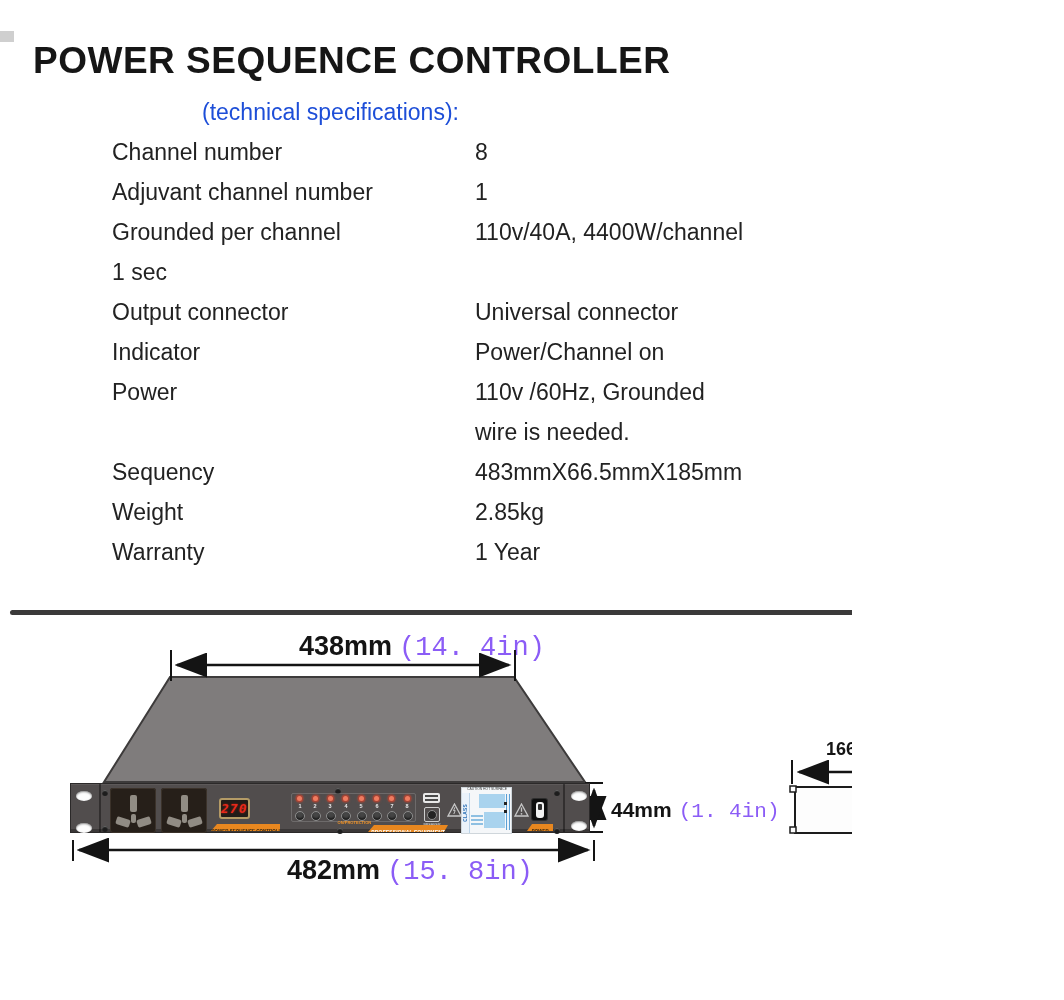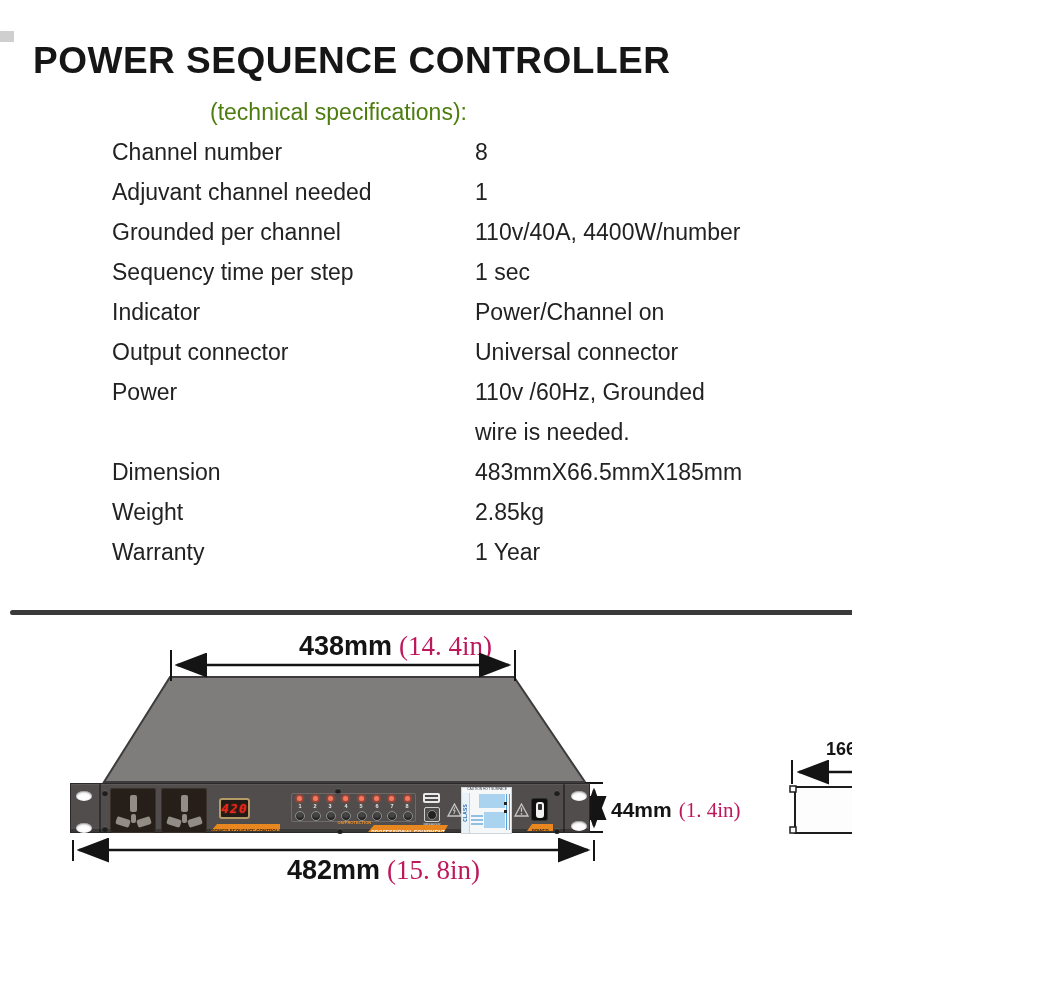--- a/index.html
+++ b/index.html
@@ -3,34 +3,34 @@
 <meta charset="utf-8">
 <style>
   html,body{margin:0;padding:0;background:#fff;}
   .stage{position:relative;width:852px;height:1000px;background:#ffffff;
          font-family:"Liberation Sans",sans-serif;overflow:hidden;}
 
   
   .smudge{position:absolute;left:0;top:31px;width:14px;height:11px;background:#c3c3c3;opacity:.8;}
   .title{position:absolute;left:33px;top:40px;font-size:37px;font-weight:bold;
          color:#161616;letter-spacing:.5px;white-space:nowrap;}
-  .subtitle{position:absolute;left:202px;top:99px;font-size:23px;color:#4d7c0f;white-space:nowrap;margin-left:8px;}
+  .subtitle{position:absolute;left:202px;top:99px;font-size:23px;color:#1d4ed8;white-space:nowrap;}
   .specs{position:absolute;left:112px;top:139px;}
   .spec-row{display:flex;height:40px;align-items:flex-start;}
   .spec-label{width:363px;font-size:23px;color:#222;}
   .spec-value{font-size:23px;color:#222;white-space:nowrap;}
 
   
   .divider{position:absolute;left:10px;top:610px;width:990px;height:5px;background:#3b3a3a;border-radius:3px;}
   .divider-tail{position:absolute;left:998px;top:611px;width:12px;height:3px;background:#a5a5a5;}
 
   
   .dim{position:absolute;white-space:nowrap;line-height:1.1;}
   .dim .mm{font-weight:bold;color:#141414;}
-  .dim .in{font-family:Liberation Serif, serif;color:#be185d;margin-left:7px;}
+  .dim .in{font-family:Liberation Mono, monospace;color:#8b5cf6;margin-left:7px;}
   .dim-top{left:299px;top:632px;font-size:27px;}
   .dim-bottom{left:287px;top:856px;font-size:27px;}
   .dim-height{left:611px;top:798px;font-size:21px;}
   .dim-depth{left:826px;top:740px;font-size:18px;}
 
   
   .shapes{position:absolute;left:0;top:0;width:1064px;height:1000px;pointer-events:none;}
 
   
   .panel{position:absolute;left:70px;top:783px;width:520px;height:50px;background:#514d4d;
@@ -123,56 +123,55 @@
   <div class="title">POWER SEQUENCE CONTROLLER</div>
   <div class="subtitle">(technical specifications):</div>
 
   <div class="specs" id="spec-rows">
     <div class="spec-row">
       <div class="spec-label">Channel number</div>
       <div class="spec-value">8</div>
     </div>
 
     <div class="spec-row">
-      <div class="spec-label">Adjuvant channel needed</div>
+      <div class="spec-label">Adjuvant channel number</div>
       <div class="spec-value">1</div>
     </div>
 
     <div class="spec-row">
       <div class="spec-label">Grounded per channel</div>
-      <div class="spec-value">110v/40A, 4400W/number</div>
-    </div>
-
-    <div class="spec-row">
-      <div class="spec-label">Sequency time per step</div>
+      <div class="spec-value">110v/40A, 4400W/channel</div>
+    </div>
+
+    <div class="spec-row">
       <div class="spec-value">1 sec</div>
+    </div>
+
+    <div class="spec-row">
+      <div class="spec-label">Output connector</div>
+      <div class="spec-value">Universal connector</div>
     </div>
 
     <div class="spec-row">
       <div class="spec-label">Indicator</div>
       <div class="spec-value">Power/Channel on</div>
     </div>
 
     <div class="spec-row">
-      <div class="spec-label">Output connector</div>
-      <div class="spec-value">Universal connector</div>
-    </div>
-
-    <div class="spec-row">
       <div class="spec-label">Power</div>
       <div class="spec-value">110v /60Hz, Grounded</div>
     </div>
 
     <div class="spec-row">
       <div class="spec-label"></div>
       <div class="spec-value">wire is needed.</div>
     </div>
 
     <div class="spec-row">
-      <div class="spec-label">Dimension</div>
+      <div class="spec-label">Sequency</div>
       <div class="spec-value">483mmX66.5mmX185mm</div>
     </div>
 
     <div class="spec-row">
       <div class="spec-label">Weight</div>
       <div class="spec-value">2.85kg</div>
     </div>
 
     <div class="spec-row">
       <div class="spec-label">Warranty</div>
@@ -272,21 +271,21 @@
       <div class="pin pin-br"></div>
     </div>
     <div class="outlet" style="left:90px;">
       <div class="pin pin-v"></div>
       <div class="pin pin-s"></div>
       <div class="pin pin-bl"></div>
       <div class="pin pin-br"></div>
     </div>
 
     <div class="display">
-      <span class="display-text">420</span>
+      <span class="display-text">270</span>
     </div>
     <div class="stripe stripe-display">
       <span>POWER SEQUENCE CONTROLLER</span>
     </div>
 
     <div class="chbox" id="channels">
       <div class="ch">
         <div class="led"></div>
         <div class="chnum">1</div>
         <div class="chbtn"></div>

